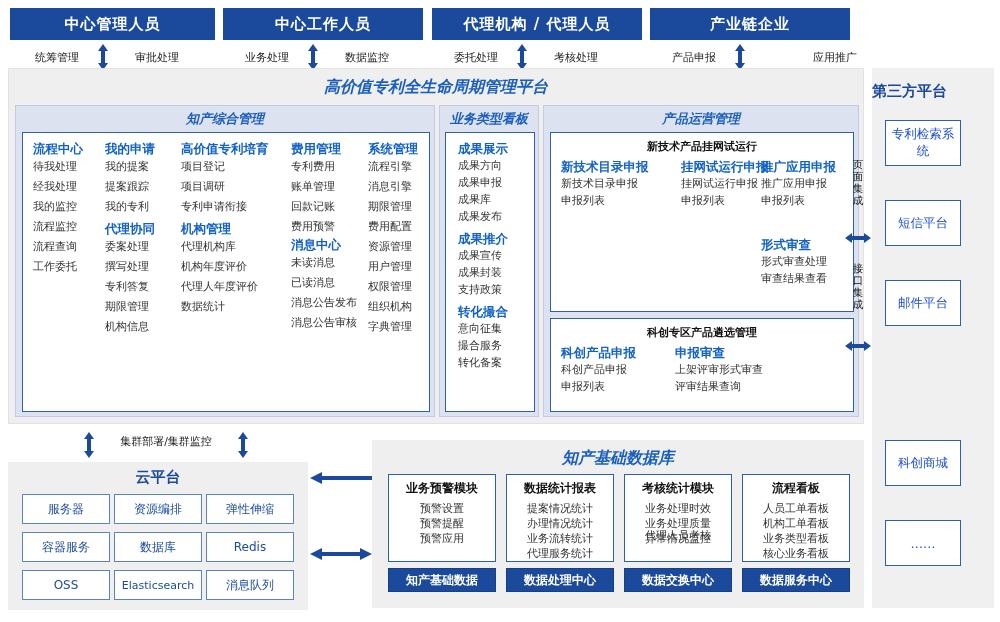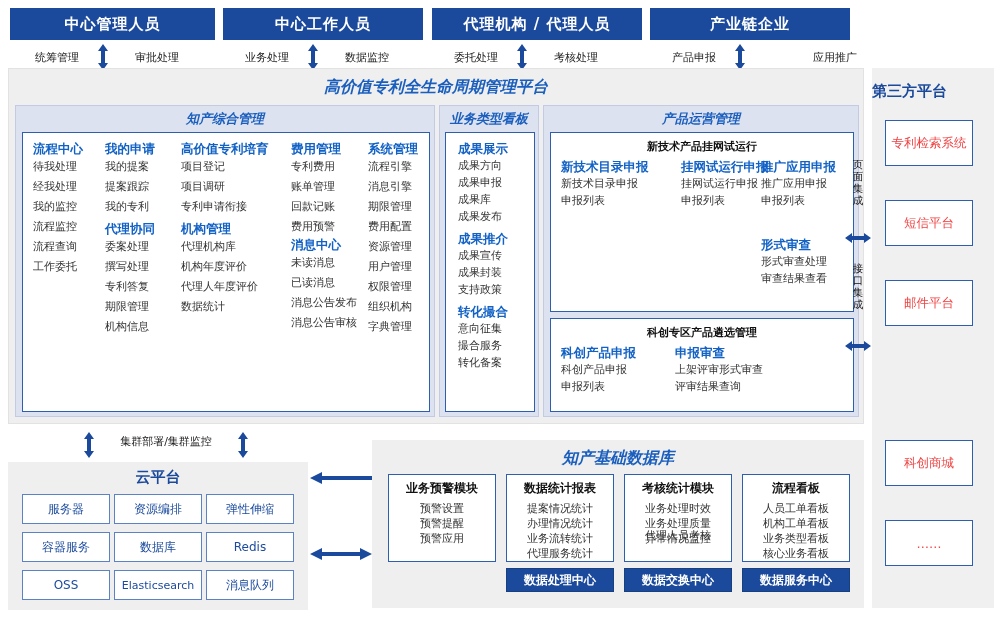--- a/index.html
+++ b/index.html
@@ -91,23 +91,23 @@
   .tp-panel {
     left: 872px; top: 68px; width: 122px; height: 540px;
     background: #F0F0F0;
   }
   .tp-title {
     position: absolute; left: 0; top: 14px; width: 100%;
     text-align: left; color: #1B4A9C;
     font-weight: bold; font-size: 15px;
   }
   .tp-item {
-    position: absolute; left: 13px; width: 88px; height: 46px;
+    position: absolute; left: 13px; width: 76px; height: 46px;
     background: #ffffff; border: 1px solid #2E5FAE;
-    color: #ef4444; font-size: 12.5px;
+    color: #1d4ed8; font-size: 12.5px;
   }
 
   
   .cloud {
     left: 8px; top: 462px; width: 300px; height: 148px;
     background: #EFEFEF;
   }
   .cloud-title {
     position: absolute; left: 0; top: 6px; width: 100%;
     text-align: center; color: #1B4A9C;
@@ -426,20 +426,23 @@
 
   <div class="abs dbpanel">
     <div class="db-title">知产基础数据库</div>
 
     <div class="db-col" style="left:16px; top:34px;">
       <div class="db-col-h">业务预警模块</div>
       <div class="db-col-i" style="top:26px;">预警设置</div>
       <div class="db-col-i" style="top:41px;">预警提醒</div>
       <div class="db-col-i" style="top:56px;">预警应用</div>
     </div>
+    <div class="db-foot ctr" style="left:16px; top:128px;">
+        <span>知产基础数据</span>
+      </div>
 
     <div class="db-col" style="left:134px; top:34px;">
       <div class="db-col-h">数据统计报表</div>
       <div class="db-col-i" style="top:26px;">提案情况统计</div>
       <div class="db-col-i" style="top:41px;">办理情况统计</div>
       <div class="db-col-i" style="top:56px;">业务流转统计</div>
       <div class="db-col-i" style="top:71px;">代理服务统计</div>
     </div>
     <div class="db-foot ctr" style="left:134px; top:128px;">
         <span>数据处理中心</span>

